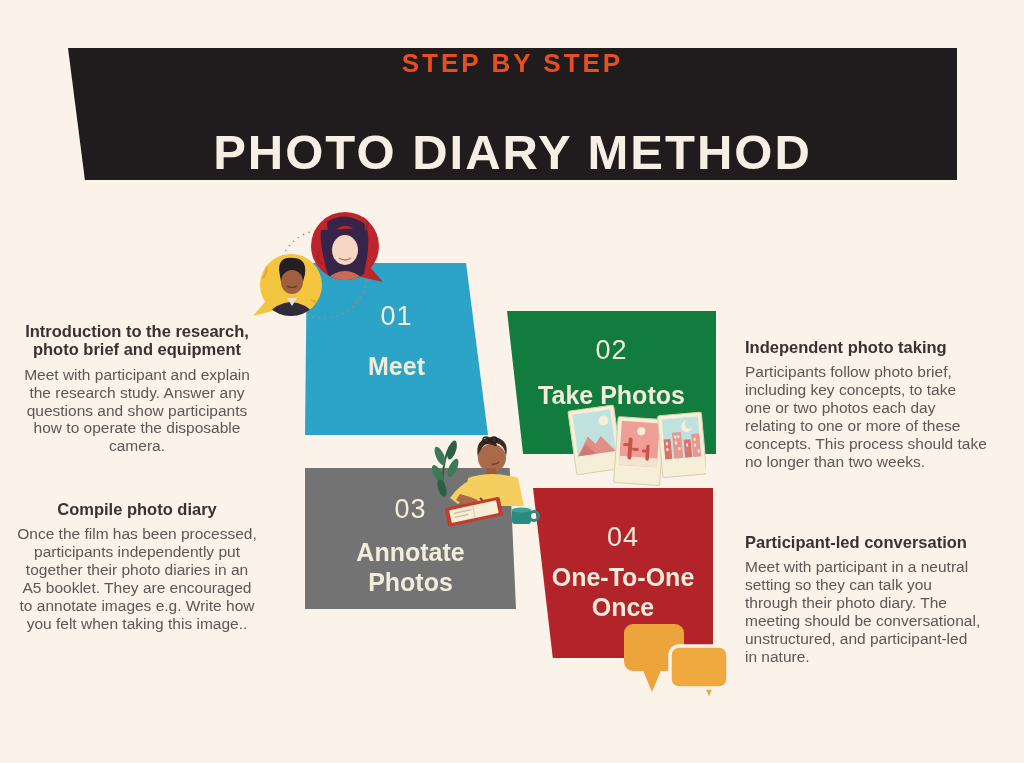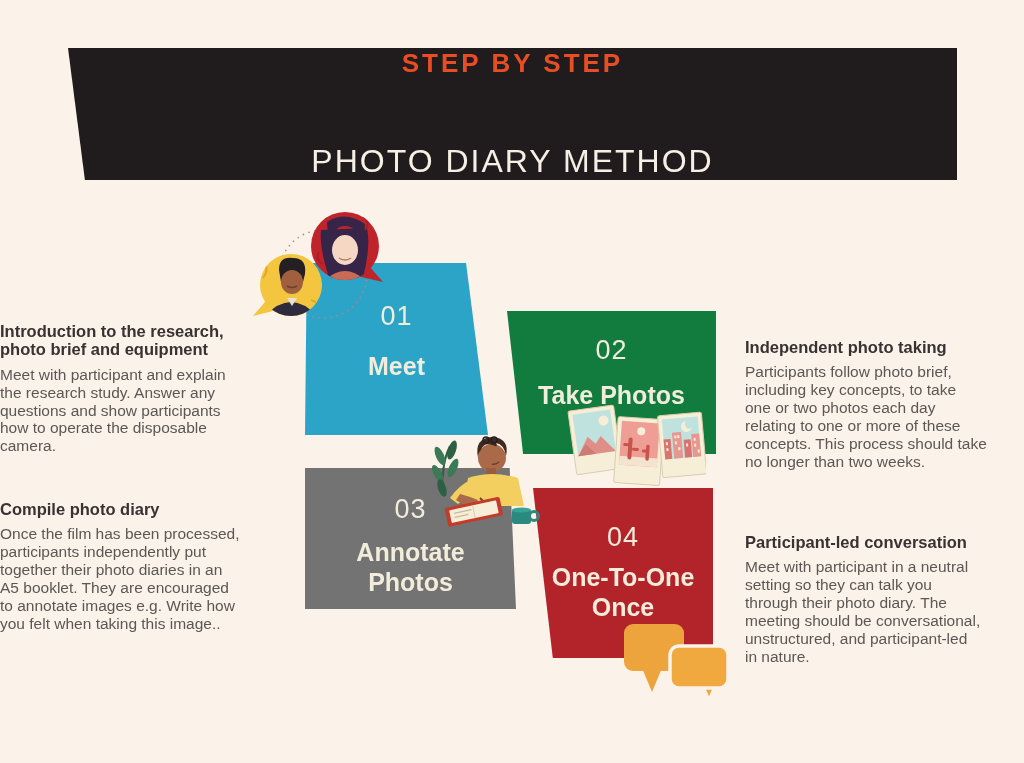--- a/index.html
+++ b/index.html
@@ -7,38 +7,38 @@
     position:relative;width:1024px;height:763px;background:#fbf2ea;overflow:hidden;
     font-family:"Liberation Sans", sans-serif;
   }
   
   .banner{
     position:absolute;left:68px;top:48px;width:889px;height:132px;background:#201c1d;
     clip-path:polygon(0 0,100% 0,100% 100%,1.9% 100%);
     display:flex;flex-direction:column;align-items:center;justify-content:space-between;gap:7px;
   }
   .kicker{color:#e84e22;font-size:26px;font-weight:bold;letter-spacing:3px;}
-  .title{color:#f6efe5;font-size:32px;font-weight:400;letter-spacing:2px;}
+  .title{color:#f6efe5;font-size:49px;font-weight:700;letter-spacing:2px;}
   
   .step{position:absolute;display:flex;flex-direction:column;align-items:center;text-align:center;}
   .step-number{color:#f2ecdb;font-size:27px;letter-spacing:1px;}
   .step-label{color:#f2ecdb;font-size:25px;white-space:pre-line;line-height:1.18;font-weight:bold;}
   .s1{left:305px;top:263px;width:183px;height:172px;
       clip-path:polygon(1% 0,88% 0,100% 100%,0 100%);padding-top:38px;gap:20px;box-sizing:border-box;}
   .s2{left:507px;top:311px;width:209px;height:143px;
       clip-path:polygon(0 0,100% 0,100% 100%,7.7% 100%);padding-top:24px;gap:15px;box-sizing:border-box;}
   .s3{left:305px;top:468px;width:211px;height:141px;
       clip-path:polygon(0 0,97% 0,100% 100%,0 100%);padding-top:26px;gap:13px;box-sizing:border-box;}
   .s4{left:533px;top:488px;width:180px;height:170px;
       clip-path:polygon(0 0,100% 0,100% 100%,11% 100%);padding-top:34px;gap:10px;box-sizing:border-box;}
   
   .tblock{position:absolute;margin:0;}
   .tblock .heading{margin:0;font-size:16.5px;font-weight:bold;color:#3a3132;white-space:pre-line;line-height:1.12;}
   .tblock .body{margin:7px 0 0 0;font-size:15.5px;color:#5d5654;white-space:pre-line;line-height:1.15;}
-  .lblock{left:0;width:274px;text-align:left;}
+  .lblock{left:0;width:274px;text-align:center;}
   .rblock{left:745px;width:272px;text-align:left;}
   .b1{top:322px;}
   .b2{top:500px;}
   .b3{top:338px;}
   .b4{top:533px;}
   
   .illus{position:absolute;}
   .illus svg{display:block;}
 </style>
 </head>

